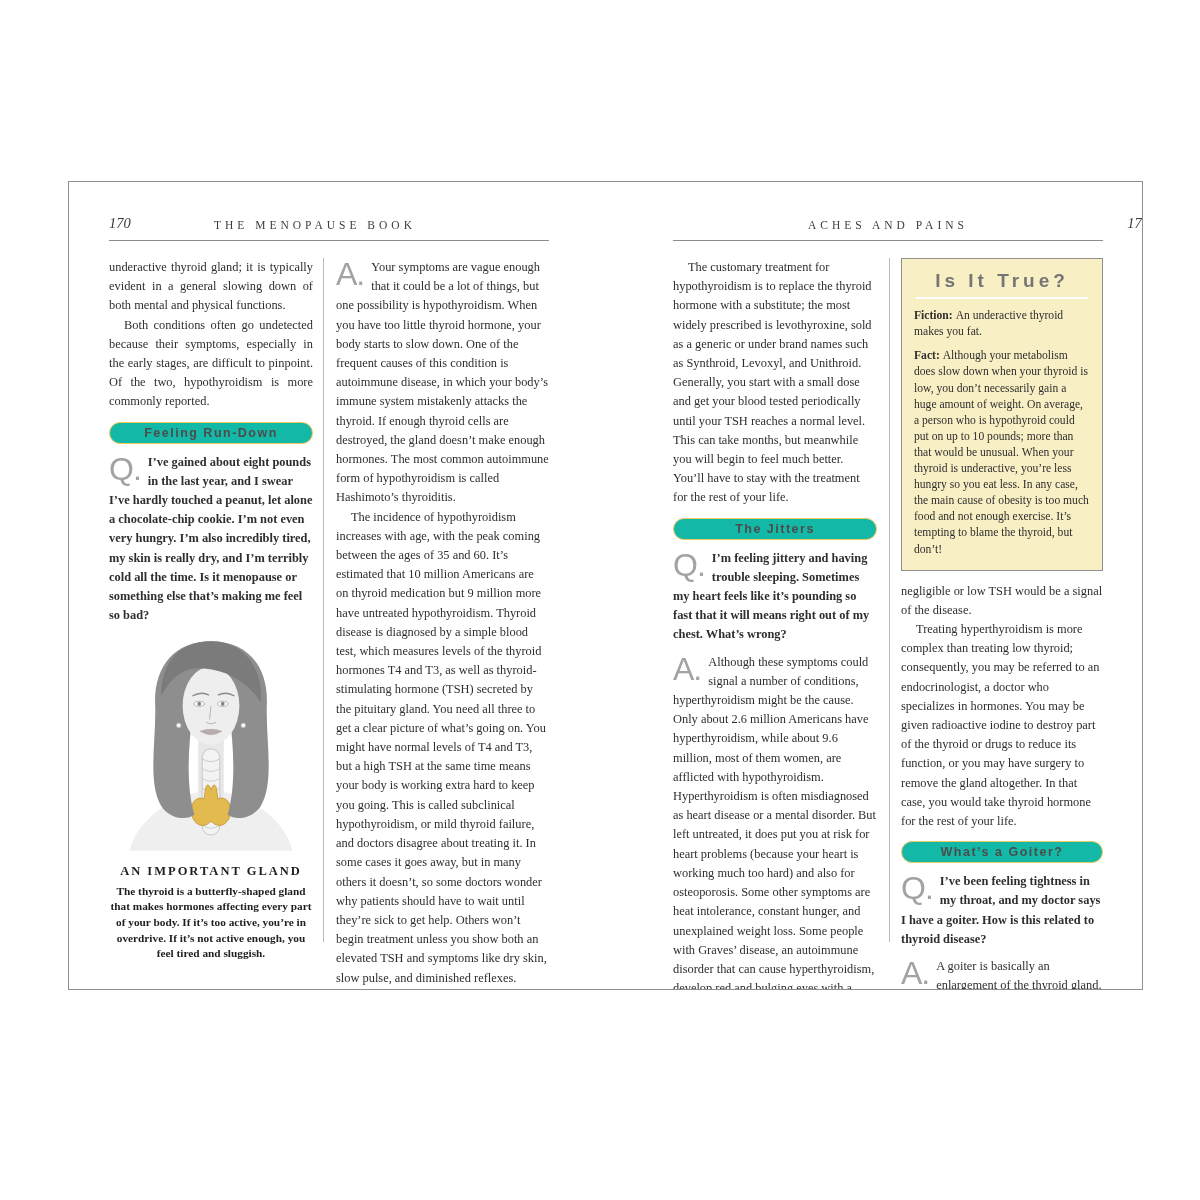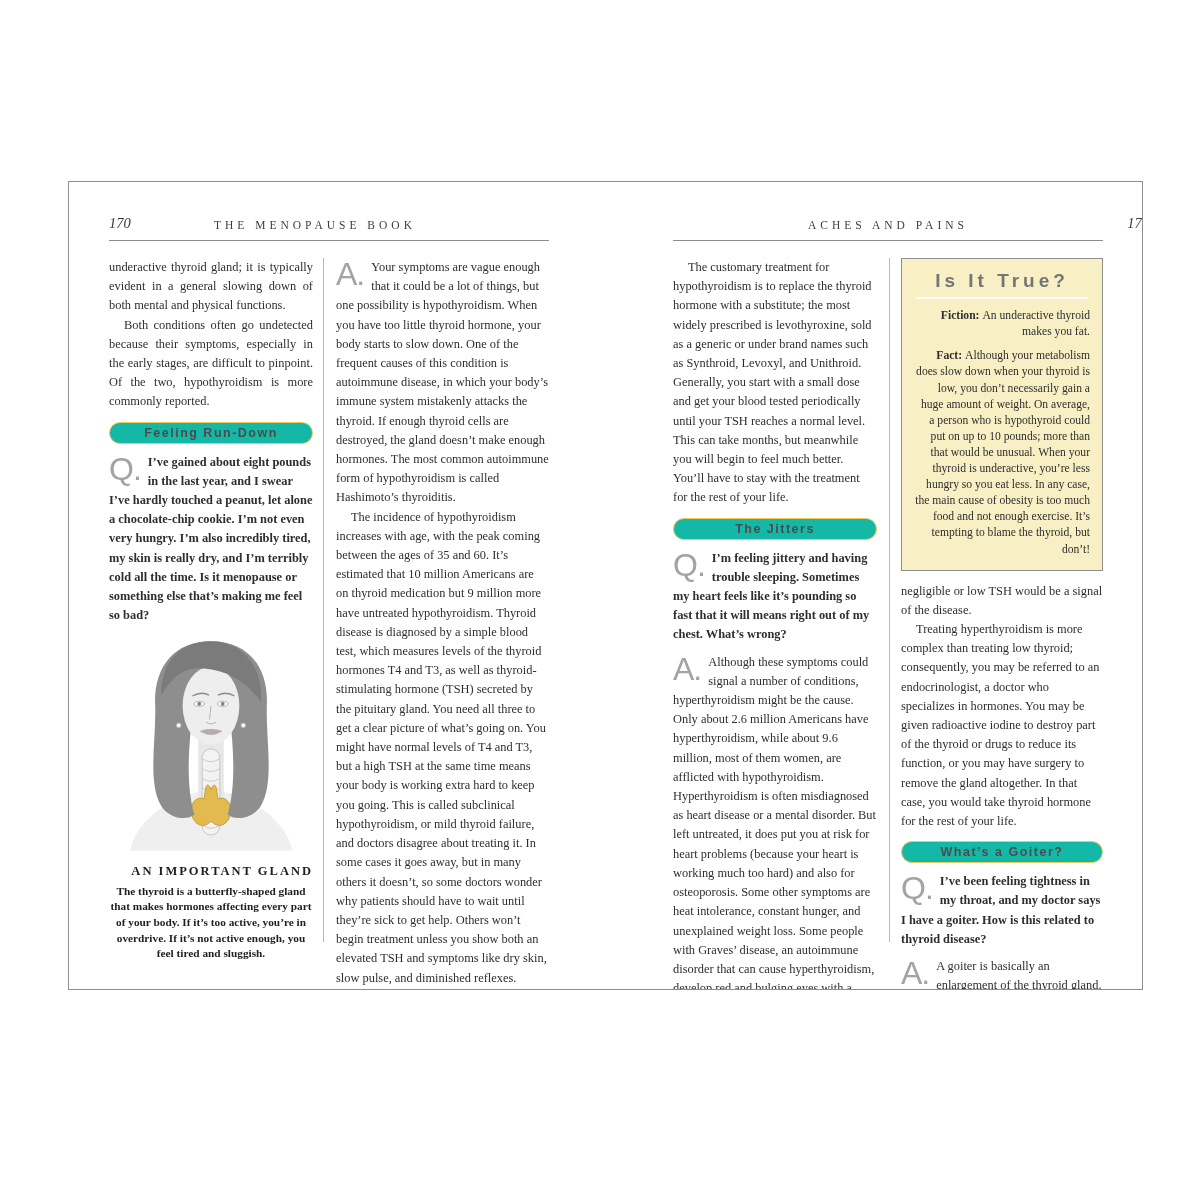--- a/index.html
+++ b/index.html
@@ -20,27 +20,27 @@
 
   .pill{margin:10px 0 9px 0;height:20px;line-height:20px;text-align:center;border:1.6px solid #edc95c;background:#14b8a6;border-radius:12px;font-family:"Liberation Sans",sans-serif;font-weight:bold;font-size:12.5px;letter-spacing:1.5px;color:#4c4c4c;}
 
   .qa-letter{float:left;font-family:"Liberation Sans",sans-serif;font-size:32px;line-height:26px;color:#a3a3a3;margin:3px 7px 0 0;letter-spacing:-1px;}
   .q-text{font-weight:bold;}
   .qa-para{margin-top:2px !important;}
   .a-para{margin-top:8px !important;}
 
   .figure{margin-top:10px;text-align:center;}
   .figure svg{display:inline-block;}
-  .fig-caption-title{margin-top:4px;font-weight:bold;font-size:12.5px;letter-spacing:2px;text-align:right;color:#1f1f1f;}
+  .fig-caption-title{margin-top:4px;font-weight:bold;font-size:12.5px;letter-spacing:2px;text-align:center;color:#1f1f1f;}
   .fig-caption-body{margin-top:3px;font-weight:bold;font-size:11.3px;line-height:15.6px;text-align:center;color:#1f1f1f;}
 
   .truebox{border:1px solid #8f8f8f;background:#f9efc5;padding:10px 12px 10px 12px;margin-bottom:11px;}
   .truebox-title{font-family:"Liberation Sans",sans-serif;font-weight:bold;font-size:19px;letter-spacing:4px;color:#757575;text-align:center;margin-top:2px;}
   .truebox-rule{height:0;border-top:2.5px solid #ffffff;margin:7px 2px 9px 2px;}
-  .truebox p{font-size:11.6px;line-height:16.1px;margin:0 0 8px 0;color:#2e2e2e;text-align:right;}
+  .truebox p{font-size:11.6px;line-height:16.1px;margin:0 0 8px 0;color:#2e2e2e;}
   .truebox b{margin-right:3px;}
 </style>
 </head>
 <body>
 
 <div class="canvas">
   <div class="frame">
 
     <div class="pagenum" style="left:40px;">170</div>
     <div class="running-head" style="left:26px;width:440px;">THE MENOPAUSE BOOK</div>

